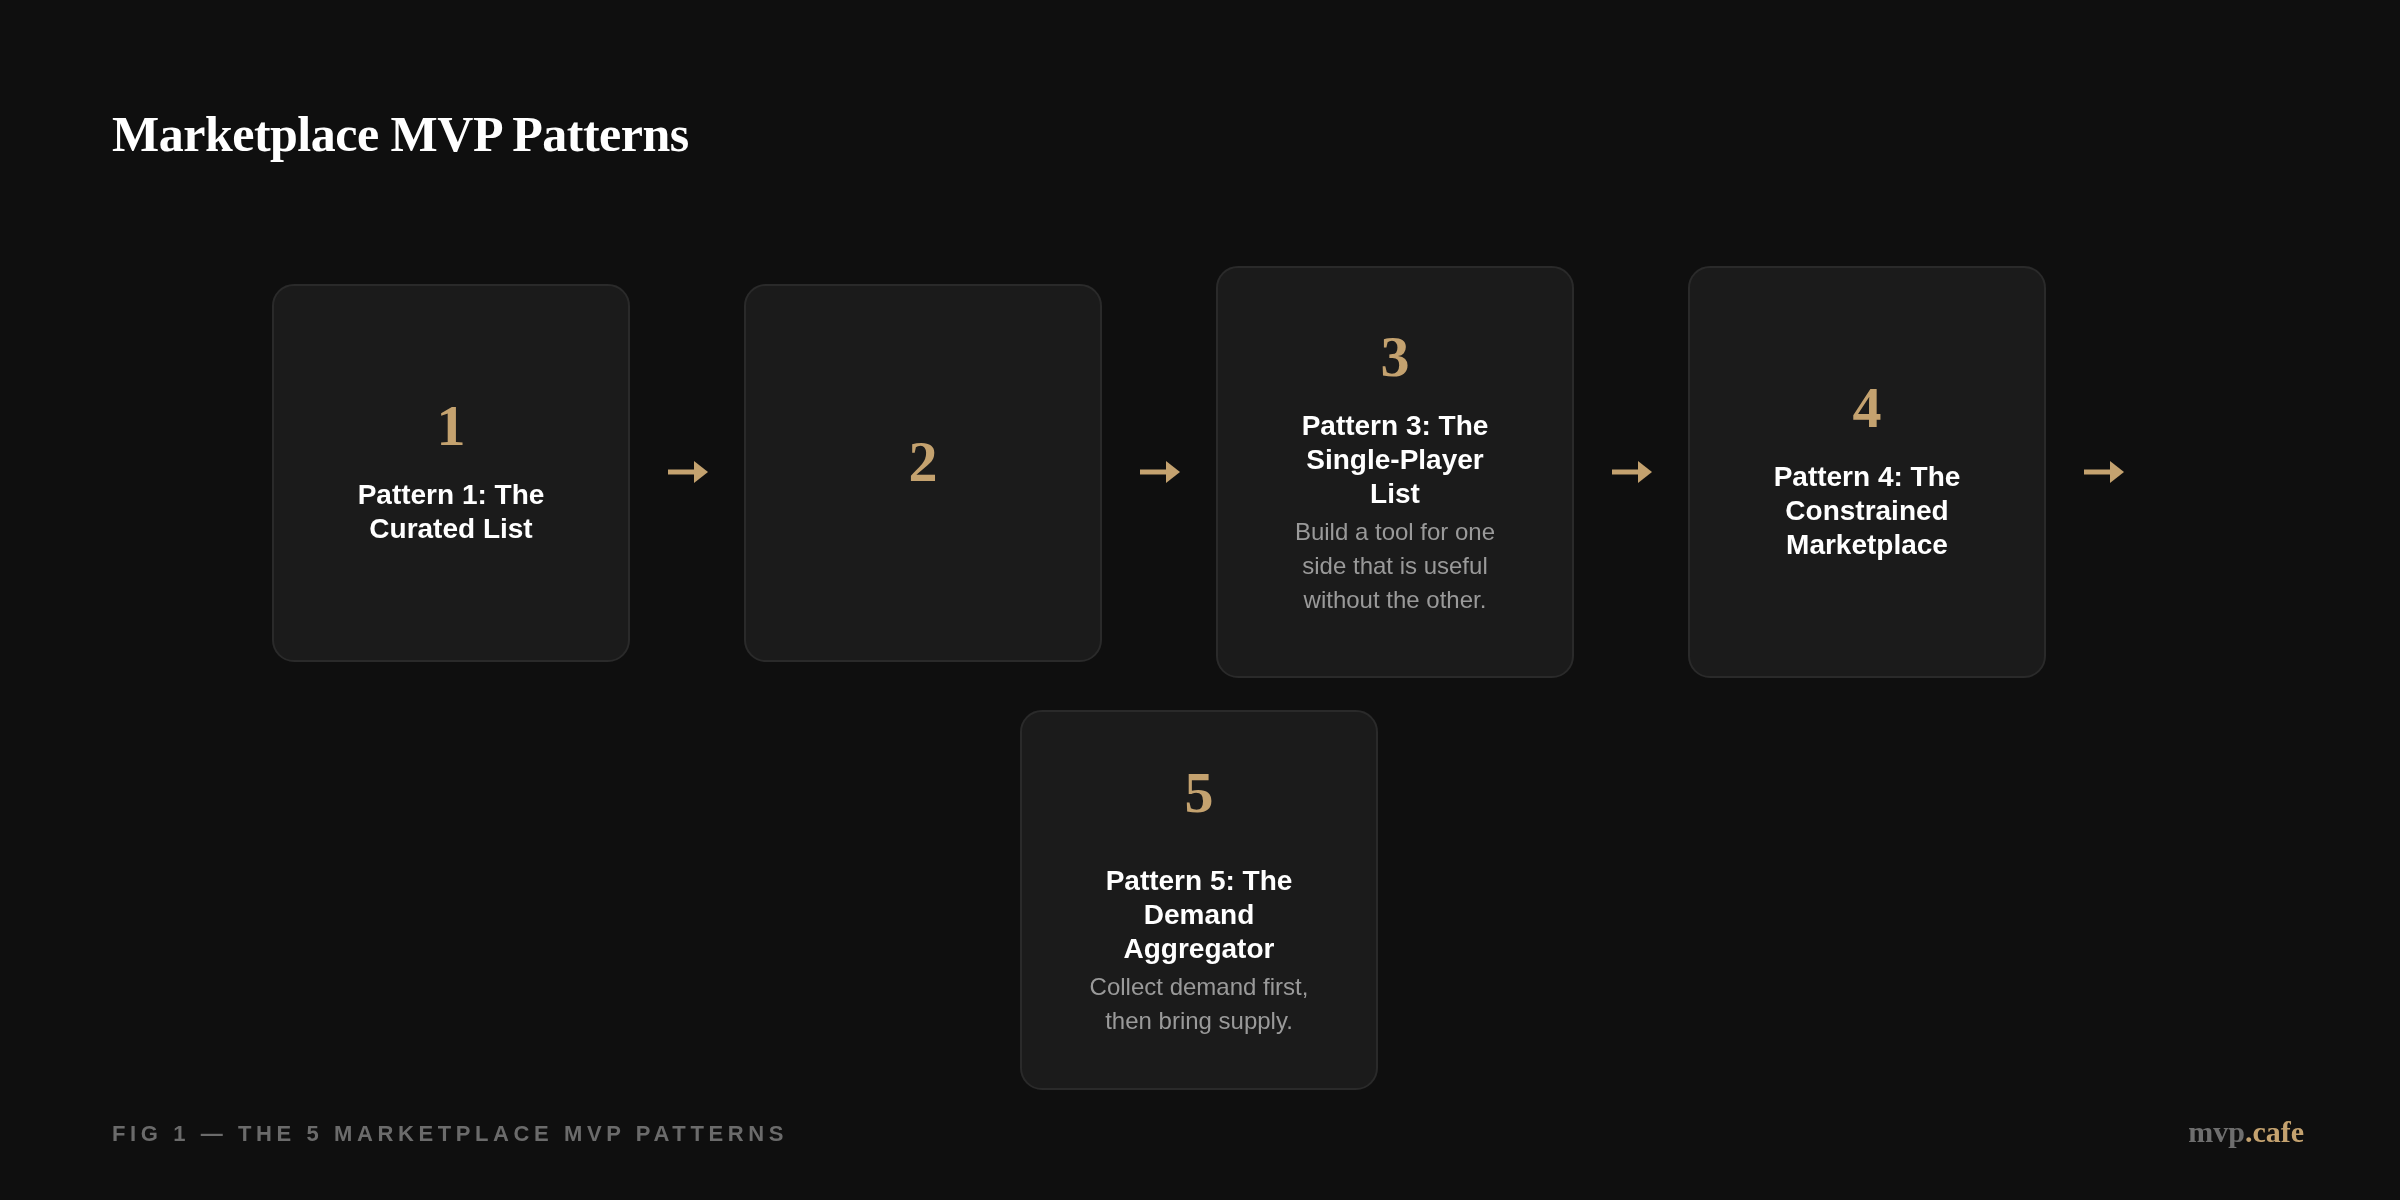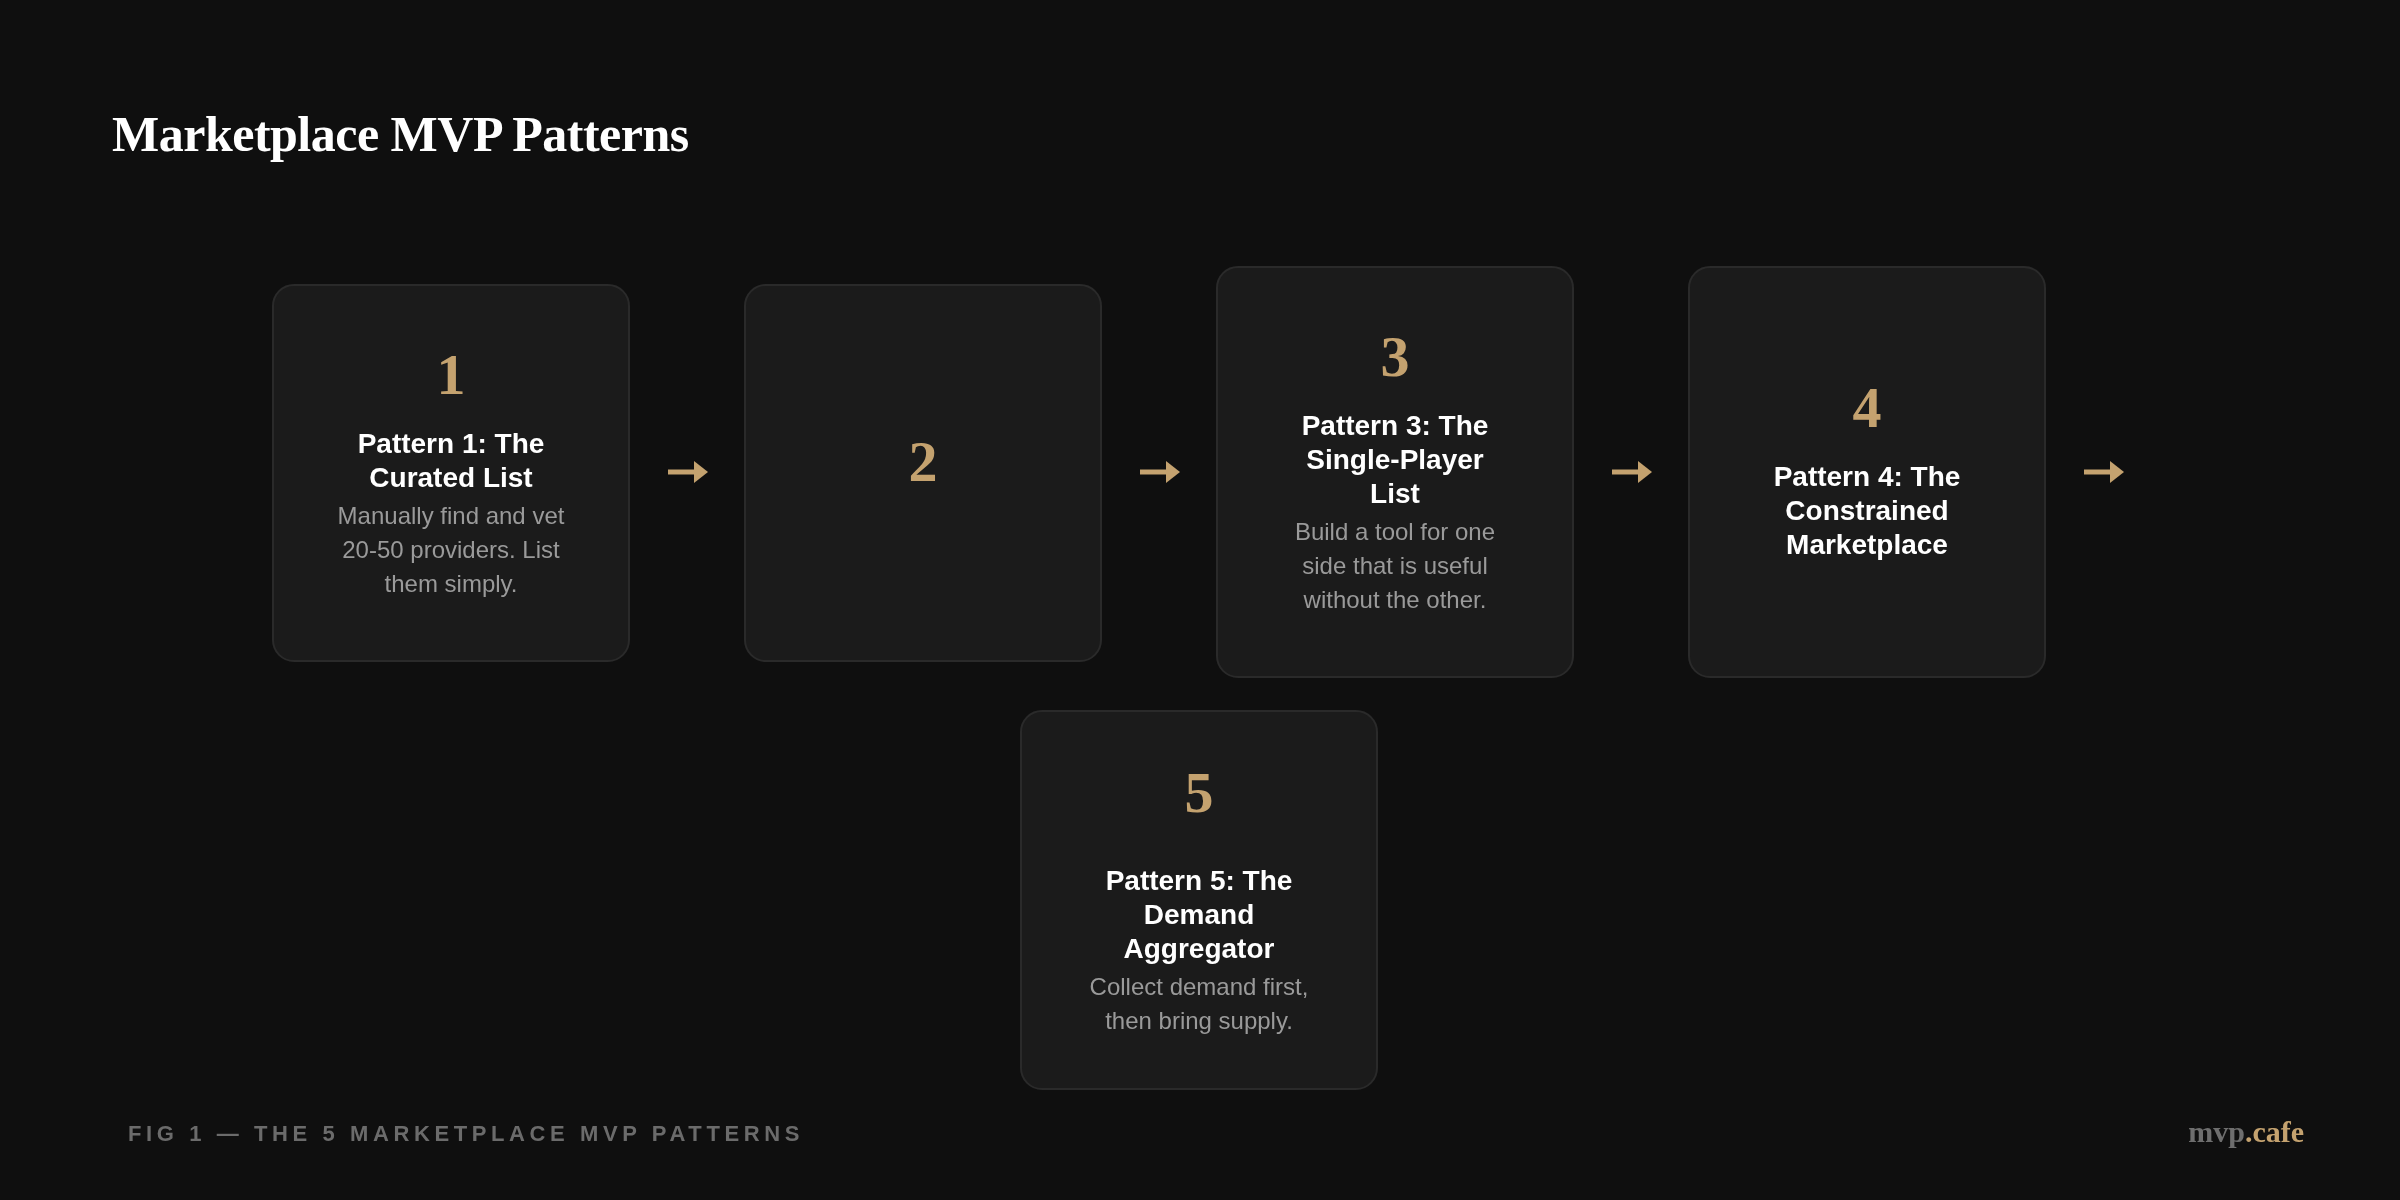--- a/index.html
+++ b/index.html
@@ -63,21 +63,21 @@
   }
   .arrow {
     position: absolute;
     width: 40px;
     height: 24px;
     top: 460px;
   }
   .arrow svg { display: block; }
   .footer-caption {
     position: absolute;
-    left: 128px;
+    left: 112px;
     top: 1120px;
     font-size: 22px;
     line-height: 28px;
     font-weight: 700;
     letter-spacing: 4.6px;
     color: #6b6b6b;
   }
   .logo {
     position: absolute;
     right: 96px;
@@ -91,21 +91,20 @@
   .logo .b { color: #c4a26f; }
 </style>
 </head>
 <body>
 
 <h1 class="page-title">Marketplace MVP Patterns</h1>
 
 <div class="card" style="left:272px; top:284px; height:378px;">
   <div class="num">1</div>
   <div class="ttl" style="width:200px;">Pattern 1: The Curated List</div>
-  <div class="desc" style="width:260px;">Manually find and vet 20-50 providers. List them simply.</div>
 </div>
 
 <div class="arrow" style="left:668px;">
   <svg width="40" height="24" viewBox="0 0 40 24">
       <rect x="0" y="9.5" width="28" height="5" fill="#c4a26f"></rect>
       <polygon points="26,1 40,12 26,23" fill="#c4a26f"></polygon>
     </svg>
 </div>
 
 <div class="card" style="left:744px; top:284px; height:378px;">

